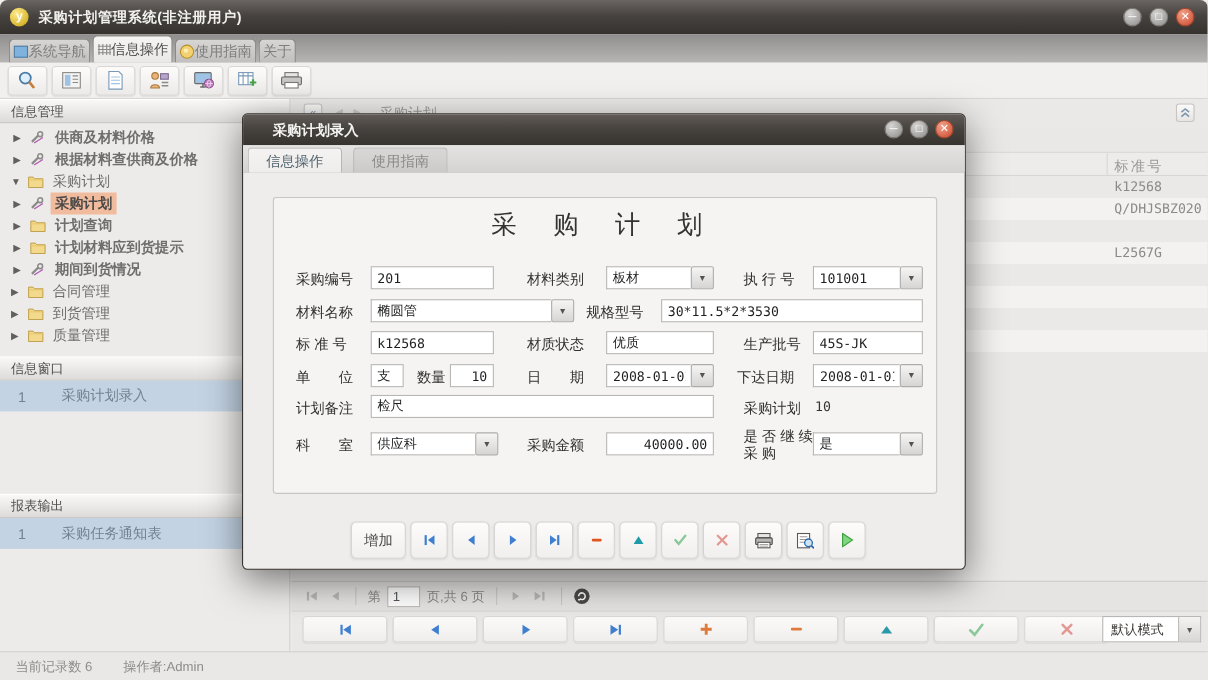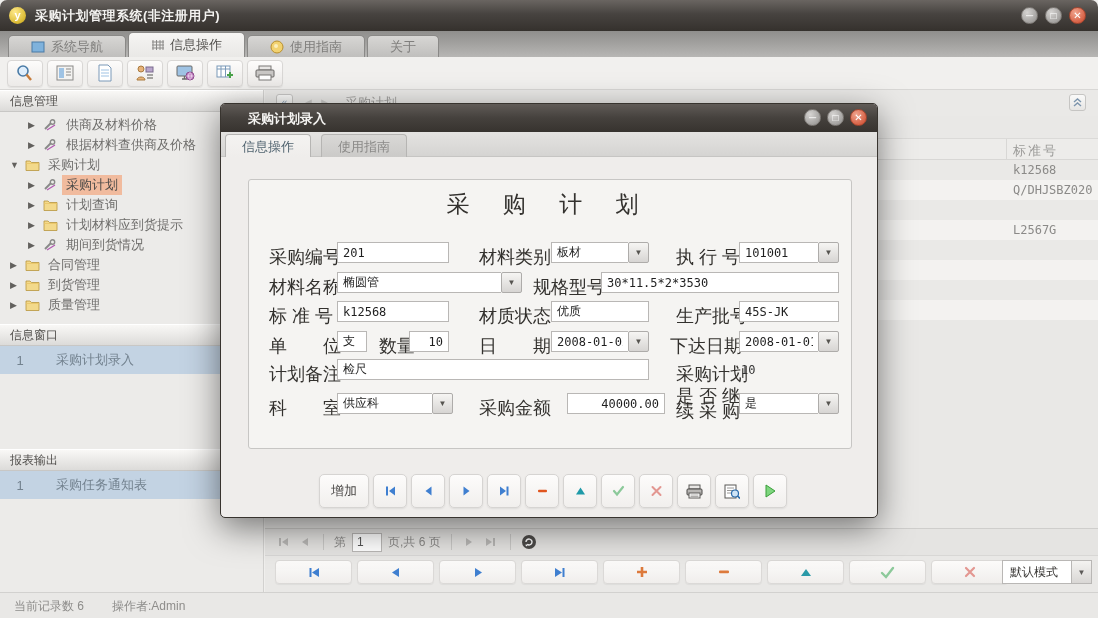--- a/index.html
+++ b/index.html
@@ -15,38 +15,38 @@
     color:#fff;font-size:11px;font-weight:bold;text-align:center;line-height:17px;}
   .titlebar .wtitle{color:#f3f2f0;font-size:13px;font-weight:bold;margin-left:9px;letter-spacing:0.5px;}
   .winbtns{position:absolute;right:12px;top:7px;display:flex;gap:7px;}
   .cbtn-round{width:17px;height:17px;border-radius:50%;border:1px solid #807c78;
     background:radial-gradient(circle at 35% 30%,#d6d4d2,#a09e9c 75%);
     color:#fff;font-size:10px;line-height:15px;text-align:center;cursor:default;}
   .cbtn-round.close{background:radial-gradient(circle at 35% 30%,#f0a48e,#d55d41 75%);border-color:#a5462f;}
   
   .tabbar{position:absolute;left:0;top:31px;width:100%;height:26px;
     background:linear-gradient(#8f8e8c,#b7b6b4);display:flex;align-items:flex-end;padding-left:8px;}
-  .mtab{display:flex;align-items:center;gap:6px;height:22px;padding:0 22px;margin-right:2px;
+  .mtab{display:flex;align-items:center;height:22px;padding:0 3px;margin-right:2px;
     border:1px solid #8a8987;border-bottom:none;border-radius:5px 5px 0 0;
     background:linear-gradient(#d7d6d4,#c0bfbd);color:#7f7e7c;font-size:13px;}
   .mtab.active{height:25px;background:linear-gradient(#f6f5f3,#e9e8e6);color:#514f4c;}
   
   .toolbar{position:absolute;left:0;top:57px;width:100%;height:33px;background:#f1f0ee;
     border-bottom:1px solid #d8d7d5;display:flex;align-items:center;padding-left:7px;gap:4px;}
   .tbtn{width:36px;height:27px;border:1px solid #d9d7d5;border-radius:4px;
     background:linear-gradient(#fdfcfb,#eceae8);display:flex;align-items:center;justify-content:center;
     box-shadow:0 1px 1px rgba(0,0,0,.06);}
   
   .sidebar{position:absolute;left:0;top:90px;width:264px;bottom:26px;background:#ecebe9;
     border-right:1px solid #d2d1cf;}
   .sec-head{height:22px;line-height:21px;padding-left:10px;font-size:12px;color:#514f4c;
     background:linear-gradient(#f9f8f6,#dcdbd9);border-top:1px solid #fff;border-bottom:1px solid #c8c7c5;}
   .tree{padding-top:3px;}
   .titem{height:20px;display:flex;align-items:center;font-size:13px;color:#6f6e6c;cursor:default;}
-  .titem.lvl0{padding-left:10px;} .titem.lvl1{padding-left:28px;}
+  .titem.lvl0{padding-left:10px;} .titem.lvl1{padding-left:12px;font-weight:bold;}
   .tw{width:15px;font-size:9px;color:#62605d;flex:0 0 15px;}
   .tw.right::before{content:"▶";} .tw.down::before{content:"▼";}
   .ticon{width:19px;flex:0 0 19px;display:flex;align-items:center;}
   .tlabel{padding:1px 4px;white-space:nowrap;}
   .tlabel.selected{background:#f1bb9e;color:#4c4a48;}
   .listrow{height:28px;display:flex;align-items:center;background:#c3d3e3;color:#73828f;
     font-size:13px;border-bottom:1px solid #d4ddе6;}
   .listrow .idx{width:40px;text-align:center;flex:0 0 40px;}
   .listrow .rlabel{padding-left:16px;}
   
@@ -96,21 +96,21 @@
   .dtabs{position:absolute;left:0;top:28px;right:0;height:25px;
     background:linear-gradient(#e4e3e1,#d5d4d2);border-bottom:1px solid #c6c5c3;}
   .dtab{position:absolute;top:2px;height:23px;padding:0 16px;line-height:23px;font-size:13px;
     border:1px solid #b6b5b3;border-bottom:none;border-radius:4px 4px 0 0;color:#8b8a88;
     background:linear-gradient(#d9d8d6,#cbcac8);}
   .dtab.active{background:linear-gradient(#f4f3f1,#efedeb);color:#50636f;}
   .fpanel{position:absolute;left:27px;top:75px;width:604px;height:270px;background:#f5f4f2;
     border:1px solid #c7c6c4;border-radius:3px;}
   .ftitle{position:absolute;left:0;right:0;top:85px;text-align:center;font-size:23px;color:#34322f;
     letter-spacing:13px;font-family:"DejaVu Serif","Liberation Serif",serif;}
-  .flabel{position:absolute;font-size:18px;color:#33312e;white-space:pre;}
+  .flabel{position:absolute;font-size:13px;color:#33312e;white-space:pre;}
   .finput{position:absolute;height:21px;border:1px solid #b9b7b5;background:#fff;
     font:12px "DejaVu Sans Mono",monospace;color:#1f1f1f;padding:0 5px;}
   .finput.rt{text-align:right;}
   .combo{position:absolute;height:21px;display:flex;}
   .combo .cfield{flex:1;height:21px;border:1px solid #b9b7b5;border-right:none;background:#fff;
     font:12px "DejaVu Sans Mono",monospace;color:#1f1f1f;padding:0 5px;min-width:0;}
   .combo .cbtn{width:21px;height:21px;border:1px solid #aeacaa;border-radius:2px;
     background:linear-gradient(#f6f5f3,#d7d5d3);display:flex;align-items:center;justify-content:center;
     font-size:8px;color:#55534f;}
   .fplain{position:absolute;font:12px "DejaVu Sans Mono",monospace;color:#333;}
@@ -540,21 +540,21 @@
     <input class="finput" style="left: 116px; top: 255px; width: 312px;" readonly="" value="检尺">
     <span class="flabel" style="left:455px;top:258px;">采购计划</span>
     <span class="fplain" style="left:520px;top:259px;">10</span>
 
     <span class="flabel" style="left:48px;top:292px;">科　　室</span>
     <div class="combo" style="left:116px;top:289px;width:116px;">
       <input class="cfield" readonly="" value="供应科" style="">
       <span class="cbtn">▼</span>
     </div>
     <span class="flabel" style="left:258px;top:292px;">采购金额</span>
-    <input class="finput rt" style="left: 330px; top: 289px; width: 98px; margin-left: 16px;" readonly="" value="40000.00">
+    <input class="finput rt" style="left: 330px; top: 289px; width: 98px;" readonly="" value="40000.00">
     <span class="flabel" style="left:455px;top:285px;width:64px;white-space:normal;line-height:15px;">是 否 继 续 采 购</span>
     <div class="combo" style="left:518px;top:289px;width:100px;">
       <input class="cfield" readonly="" value="是" style="">
       <span class="cbtn">▼</span>
     </div>
 
     <div class="dbar">
       <div class="dibtn addw" style="left:98px;">增加</div>
       <div class="dibtn" style="left:152px;">
           <svg width="13" height="12">

